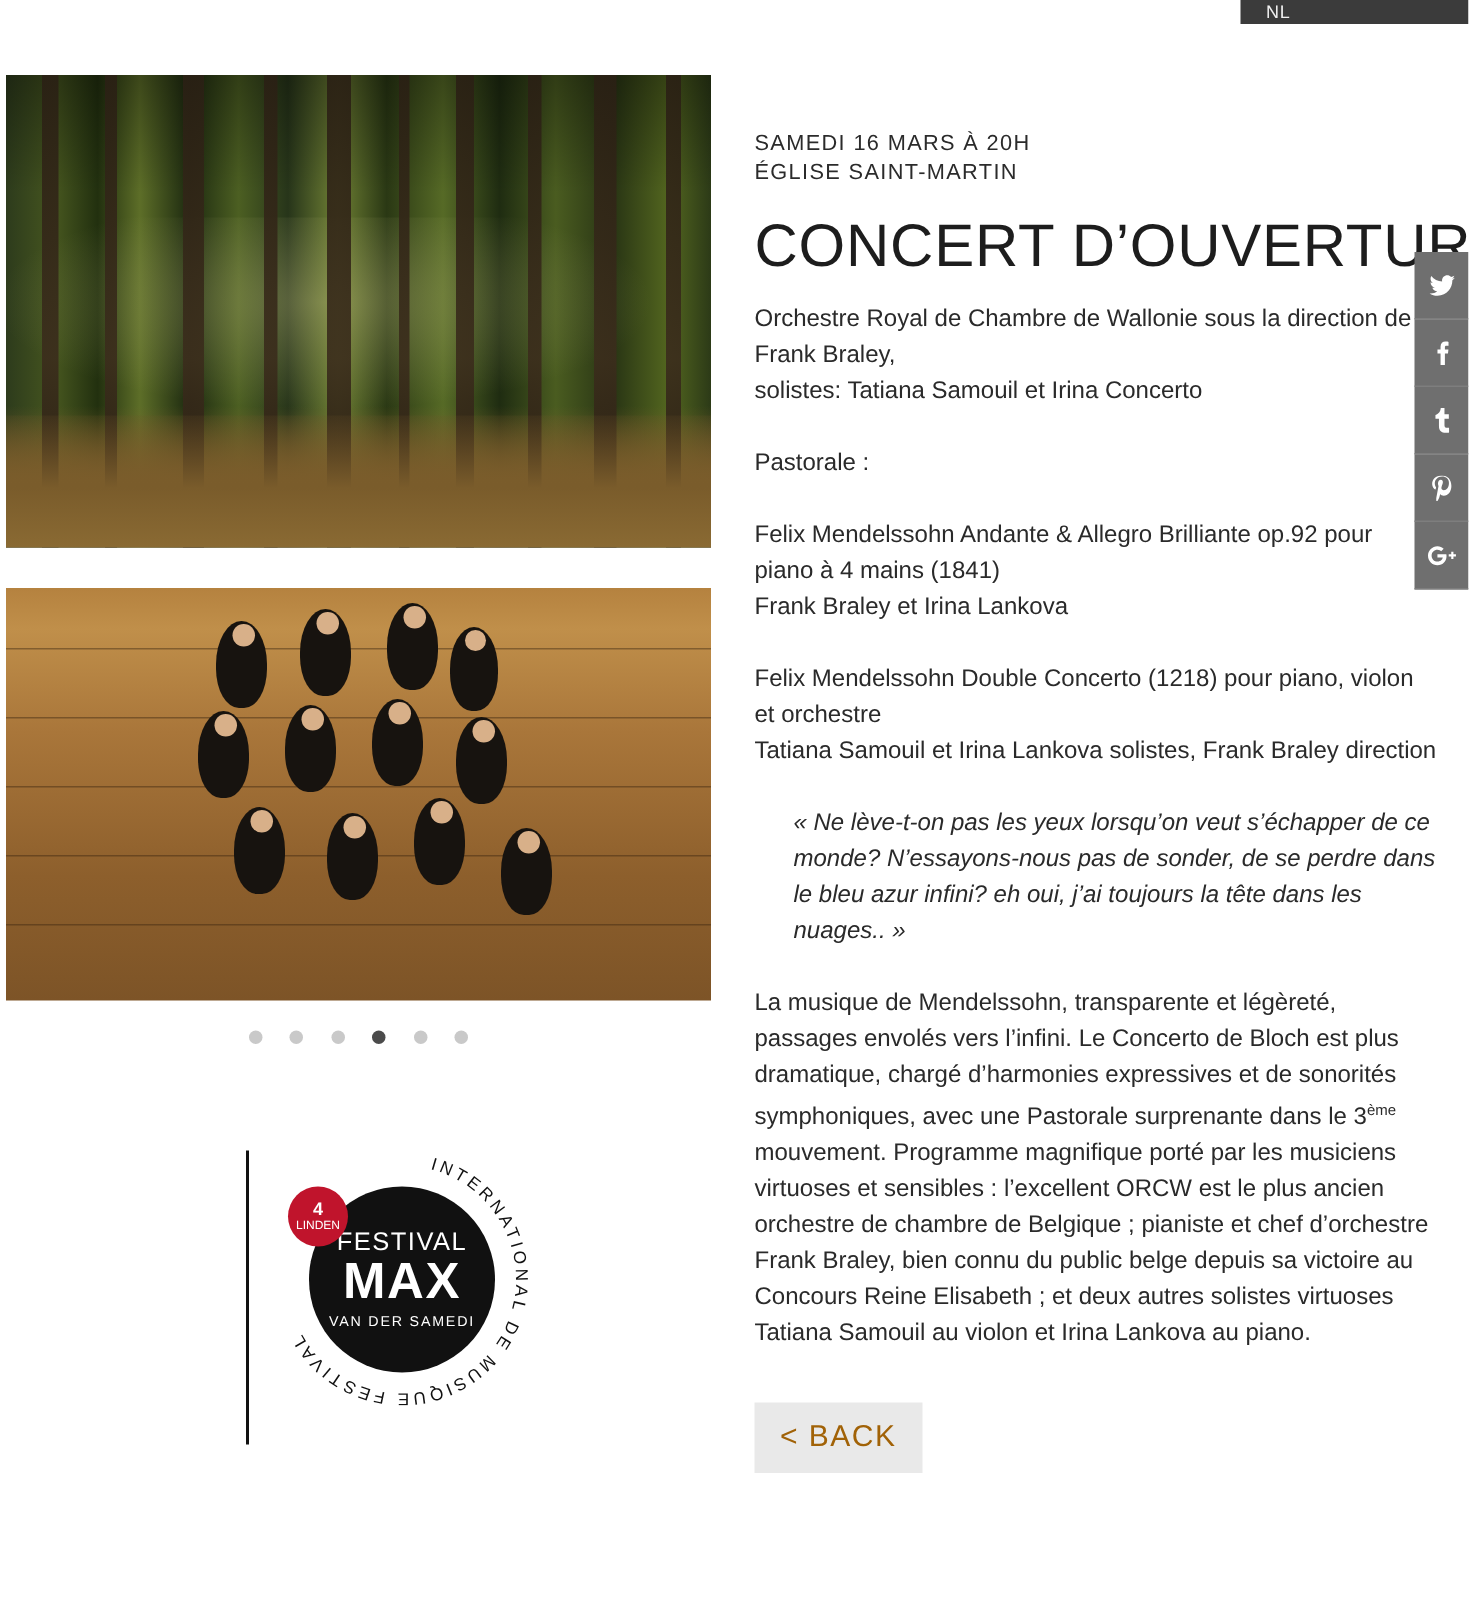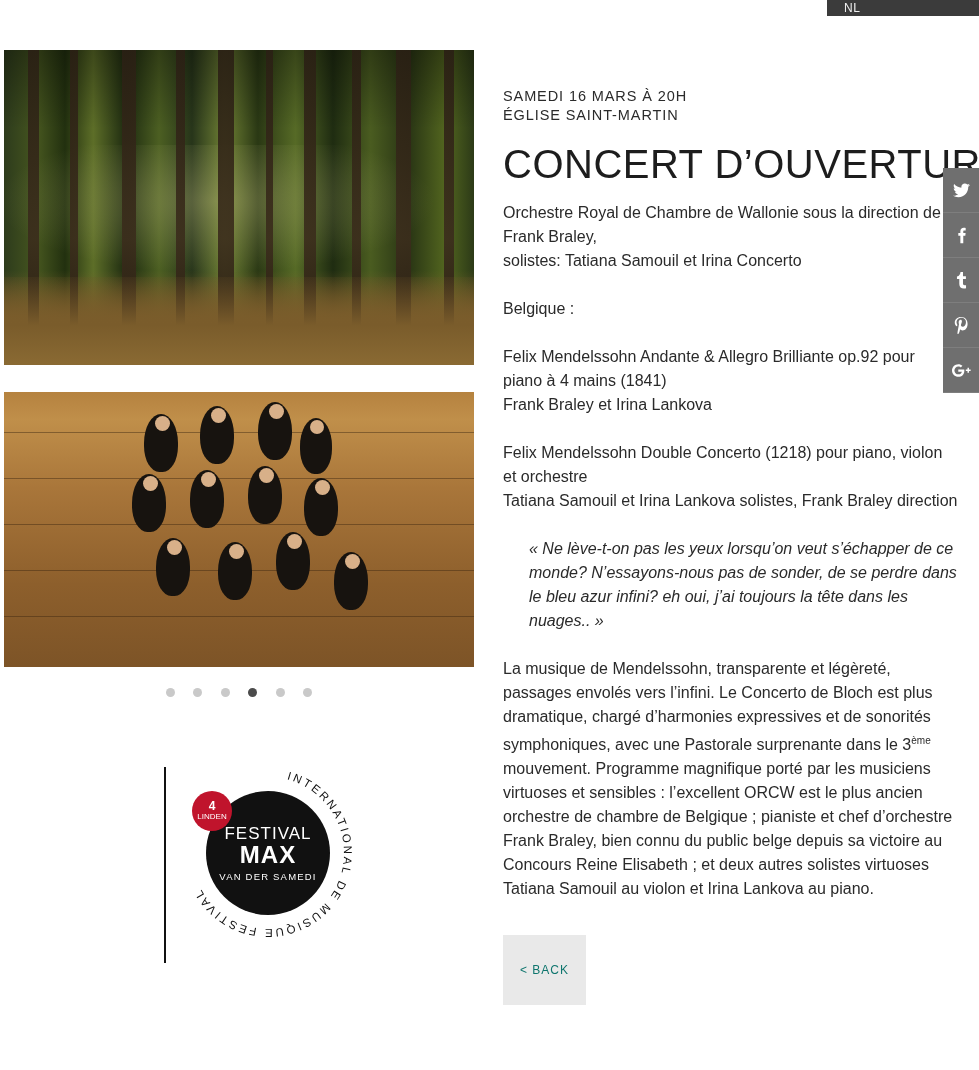--- a/index.html
+++ b/index.html
@@ -144,21 +144,21 @@
     border-radius: 50%;
     background: #111;
     color: #fff;
     display: flex;
     flex-direction: column;
     align-items: center;
     justify-content: center;
     line-height: 1.05;
   }
   .logo-badge .l1 { font-size: 17px; letter-spacing: 1px; font-weight: 400; }
-  .logo-badge .l2 { font-size: 24px; font-weight: 700; letter-spacing: 1px; margin-top: 0;}
+  .logo-badge .l2 { font-size: 34px; font-weight: 700; letter-spacing: 1px; margin-top: 0;}
   .logo-badge .l3 { font-size: 9.5px; letter-spacing: 1.2px; margin-top: 4px;}
   .logo-badge .edition {
     position: absolute;
     left: 8px; top: 22px;
     width: 40px; height: 40px;
     border-radius: 50%;
     background: #c0142c;
     color: #fff;
     display: flex;
     flex-direction: column;
@@ -208,25 +208,25 @@
     text-indent: 0;
     margin: 0 0 24px 0;
     line-height: 24px;
   }
   sup.ord { font-size: 10px; vertical-align: super; }
 
   .back-btn {
     display: inline-block;
     margin-top: 10px;
     background: #e9e9e9;
-    color: #0f766e;
+    color: #a16207;
     border: none;
-    font-size: 12px;
+    font-size: 20px;
     letter-spacing: 1px;
-    padding: 28px 17px;
+    padding: 12px 17px;
     cursor: pointer;
     font-family: "Liberation Sans", sans-serif;
   }
 
   
   .social-rail {
     position: absolute;
     right: 0; top: 168px;
     width: 36px;
   }
@@ -341,21 +341,21 @@
     <div class="kicker">SAMEDI 16 MARS À 20H</div>
     <div class="kicker">ÉGLISE SAINT-MARTIN</div>
 
     <h1 class="title">
       <span>CONCERT D’OUVERTURE </span>
     </h1>
 
     <div class="body-text">
       <p style="white-space:pre-line">Orchestre Royal de Chambre de Wallonie sous la direction de Frank Braley,
 solistes: Tatiana Samouil et Irina Concerto</p>
-      <p>Belgique :</p>
+      <p>Pastorale :</p>
       <p style="white-space:pre-line">Felix Mendelssohn Andante &amp; Allegro Brilliante op.92 pour piano à 4 mains (1841)
 Frank Braley et Irina Lankova</p>
       <p style="white-space:pre-line">Felix Mendelssohn Double Concerto (1218) pour piano, violon et orchestre
 Tatiana Samouil et Irina Lankova solistes, Frank Braley direction</p>
 
       <p class="quote">« Ne lève-t-on pas les yeux lorsqu’on veut s’échapper de ce monde? N’essayons-nous pas de sonder, de se perdre dans le bleu azur infini? eh oui, j’ai toujours la tête dans les nuages.. »</p>
 
       <p><span>La musique de Mendelssohn, transparente et légèreté, passages envolés vers l’infini. Le Concerto de Bloch est plus dramatique, chargé d’harmonies expressives et de sonorités symphoniques, avec une Pastorale surprenante dans le 3</span><sup class="ord">ème</sup><span> mouvement. Programme magnifique porté par les musiciens virtuoses et sensibles : l’excellent ORCW est le plus ancien orchestre de chambre de Belgique ; pianiste et chef d’orchestre Frank Braley, bien connu du public belge depuis sa victoire au Concours Reine Elisabeth ; et deux autres solistes virtuoses Tatiana Samouil au violon et Irina Lankova au piano.</span></p>
     </div>
 

